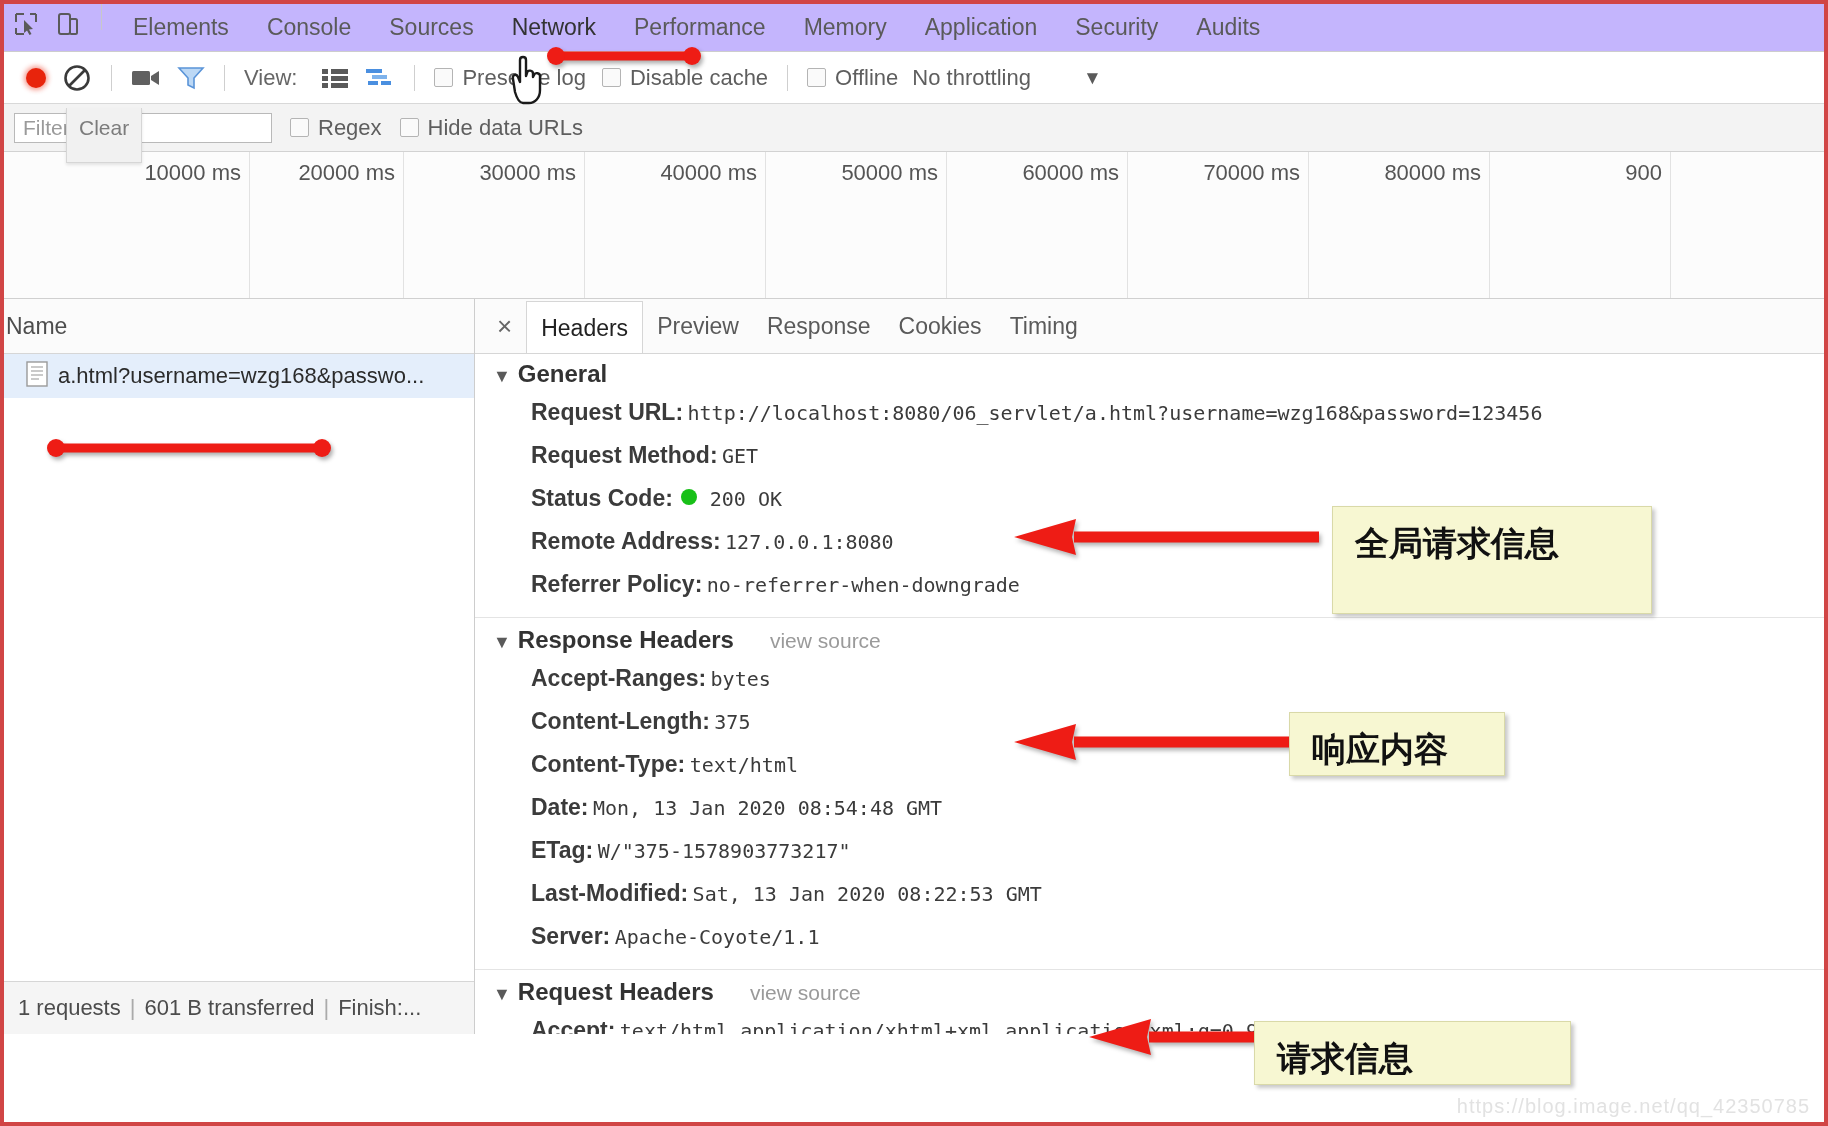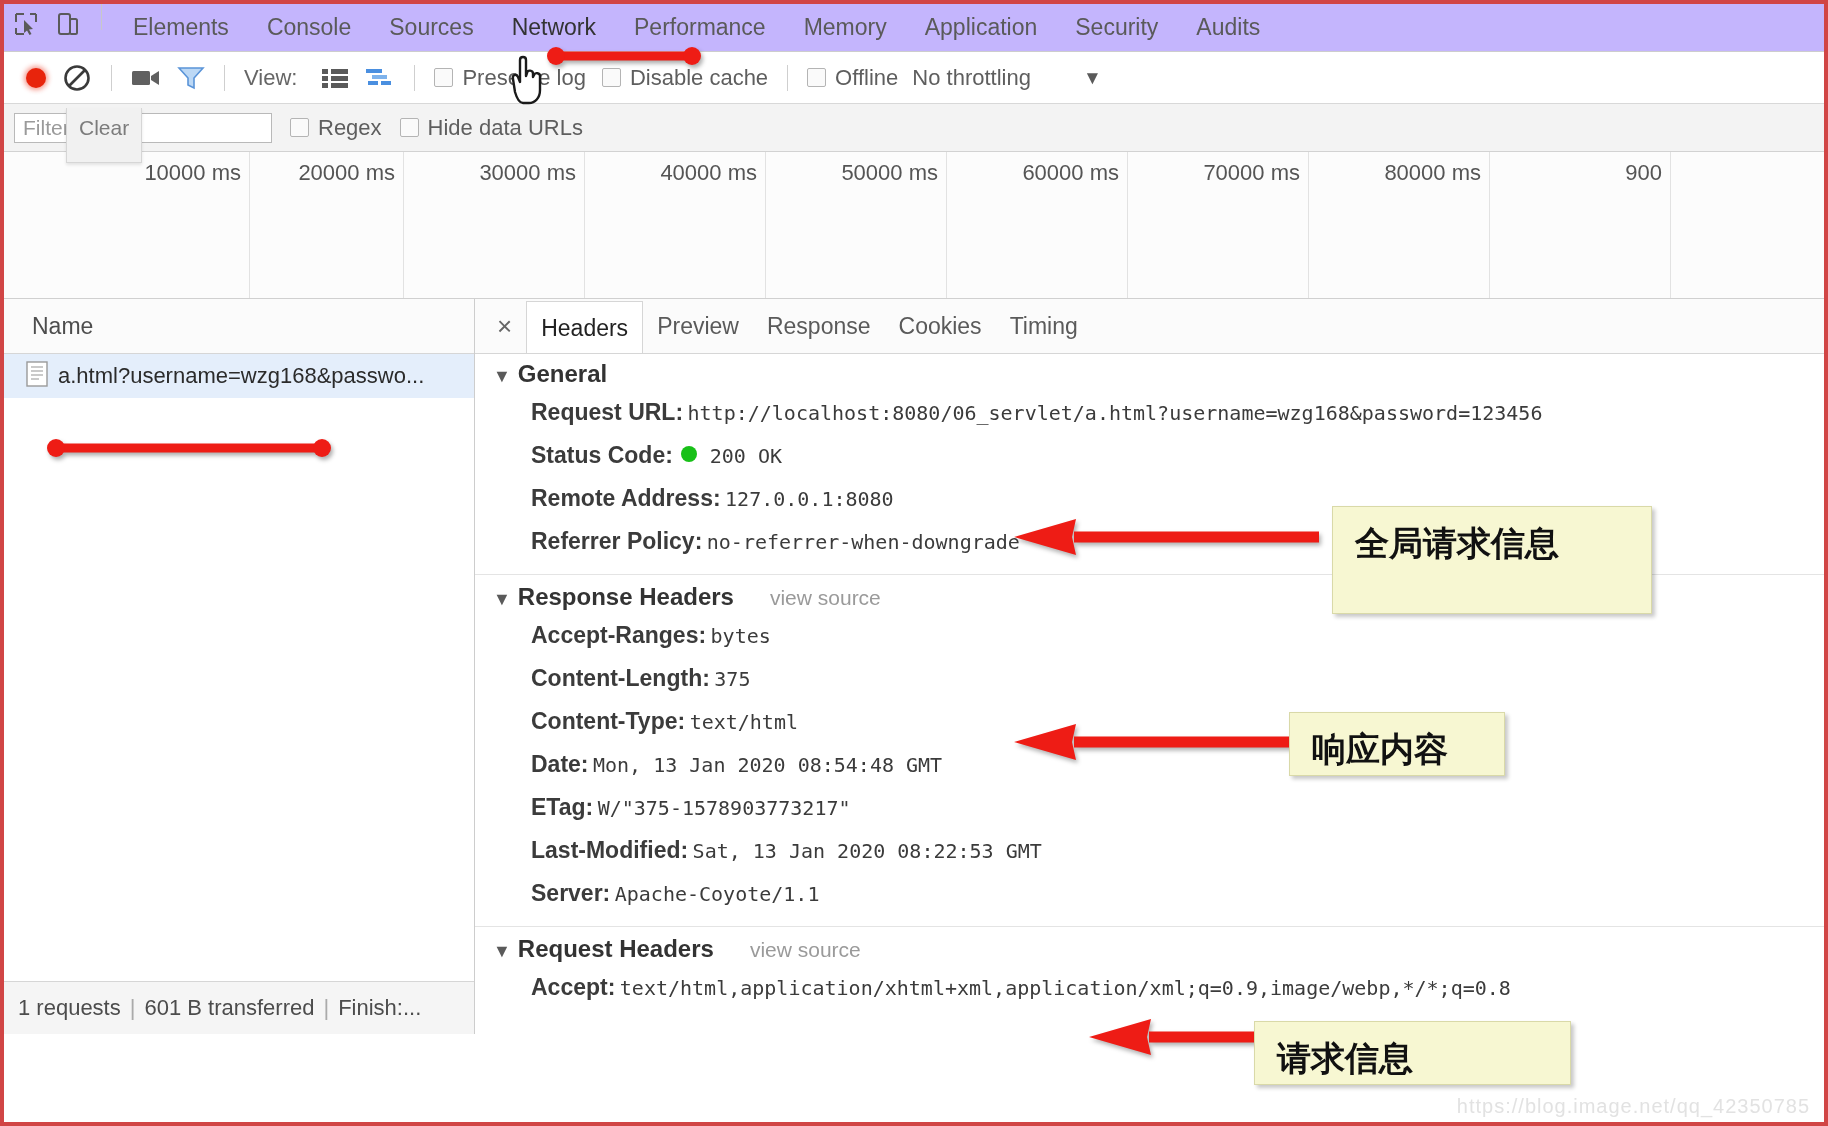--- a/index.html
+++ b/index.html
@@ -226,21 +226,21 @@
   .req-header {
     height: 54px;
     border-bottom: 1px solid #d6d6d6;
     display: flex;
     align-items: center;
     background: #fbfbfb;
   }
   .req-header span {
     font-size: 23px;
     color: #4d4d4d;
-    padding-left: 28px;
+    padding-left: 2px;
   }
   .req-rows { flex: 1; position: relative; }
   .req-row {
     height: 44px;
     display: flex;
     align-items: center;
     background: #e4eefb;
     padding-left: 22px;
     cursor: pointer;
   }
@@ -589,20 +589,24 @@
         <div class="hsection">
           <div class="hsec-title">
             <span class="tri">▼</span>
             <span class="hsec-name">General</span>
           </div>
           <div class="hrow">
             <span class="hkey">Request URL:</span>
             <span class="hval">http://localhost:8080/06_servlet/a.html?username=wzg168&amp;password=123456</span>
           </div>
           <div class="hrow">
+            <span class="hkey">Request Method:</span>
+            <span class="hval">GET</span>
+          </div>
+          <div class="hrow">
             <span class="hkey">Status Code:</span>
             <span class="status-dot"></span>
             <span class="hval">200  OK</span>
           </div>
           <div class="hrow">
             <span class="hkey">Remote Address:</span>
             <span class="hval">127.0.0.1:8080</span>
           </div>
           <div class="hrow">
             <span class="hkey">Referrer Policy:</span>

